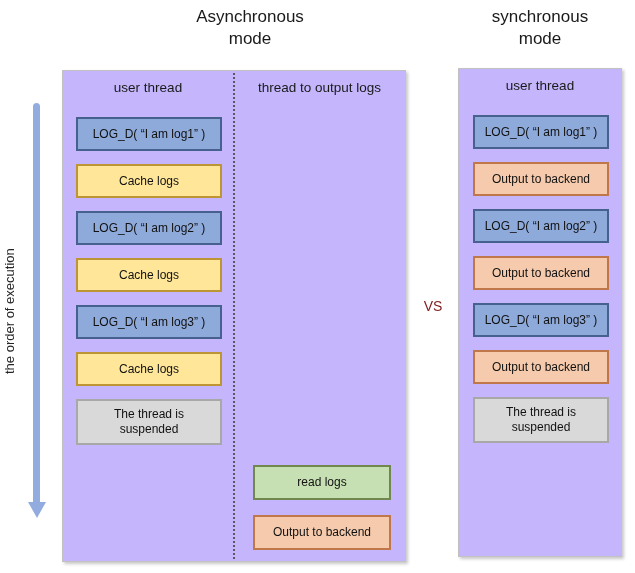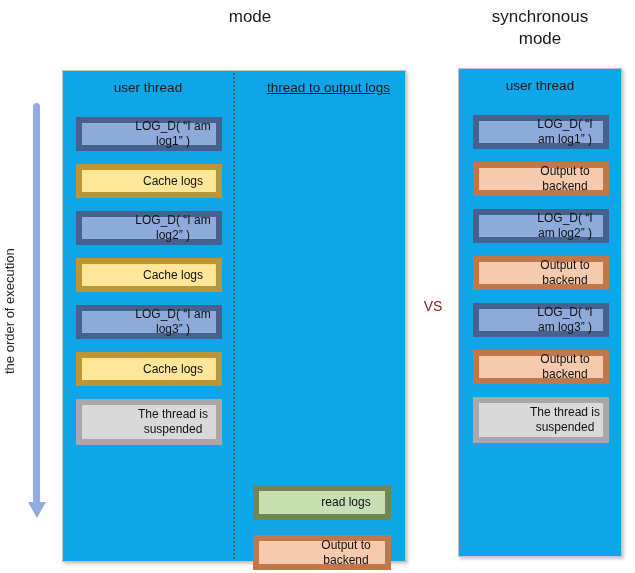--- a/index.html
+++ b/index.html
@@ -66,21 +66,21 @@
     transform: rotate(180deg);
     text-align: center;
     font-size: 13px;
     color: #262626;
     white-space: nowrap;
   }
 
   
   .panel {
     position: absolute;
-    background: #0ea5e9;
+    background: #c4b5fd;
     border: 1px solid #c2c2c2;
     box-shadow: 2px 2px 3px rgba(0,0,0,0.22);
   }
   .panel-left  { left: 62px;  top: 70px; width: 344px; height: 492px; }
   .panel-right { left: 458px; top: 68px; width: 164px; height: 489px; }
 
   .thread-divider {
     position: absolute;
     left: 170px;
     top: 2px;
@@ -90,46 +90,45 @@
   }
 
   .col-header {
     position: absolute;
     top: 9px;
     text-align: center;
     font-size: 13.5px;
     color: #1a1a1a;
   }
   .col-header-user   { left: 0;    width: 170px; }
-  .col-header-output { left: 179px; width: 173px; text-decoration: underline; }
+  .col-header-output { left: 170px; width: 173px; }
   .col-header-right  { left: 0;    width: 100%; }
 
   
   .stack {
     position: absolute;
     display: flex;
     flex-direction: column;
     gap: 13px;
   }
   .stack-left-user    { left: 13px;  top: 46px;  width: 146px; }
-  .stack-left-output  { left: 190px; top: 414px; width: 138px; gap: 15px; }
+  .stack-left-output  { left: 190px; top: 394px; width: 138px; gap: 15px; }
   .stack-right-user   { left: 14px;  top: 46px;  width: 136px; }
 
   .box {
     height: 34px;
-    border: 6px solid #4d7c0f;
+    border: 2px solid #4d7c0f;
     display: flex;
     align-items: center;
     justify-content: center;
     text-align: center;
     font-size: 12px;
     line-height: 1.25;
     color: #111111;
     flex-shrink: 0;
-    padding-left: 48px;
   }
   .stack-left-output .box { height: 35px; }
   .box[data-type="suspended"] { height: 46px; }
   .box[data-type="suspended"] .box-label { max-width: 100px; }
   .box-label { padding: 0 2px; }
 
   
   .vs-label {
     position: absolute;
     left: 410px;
@@ -139,20 +138,21 @@
     font-size: 14px;
     color: #7f1d1d;
   }
 </style>
 </head>
 <body>
 
 <div class="canvas">
 
   <div class="mode-title title-left">
+    <div>Asynchronous</div>
     <div>mode</div>
   </div>
   <div class="mode-title title-right">
     <div>synchronous</div>
     <div>mode</div>
   </div>
 
   <div class="exec-arrow">
     <div class="arrow-shaft" style="background: rgb(147, 172, 224);"></div>
     <div class="arrow-head" style="border-top-color: rgb(147, 172, 224);"></div>

